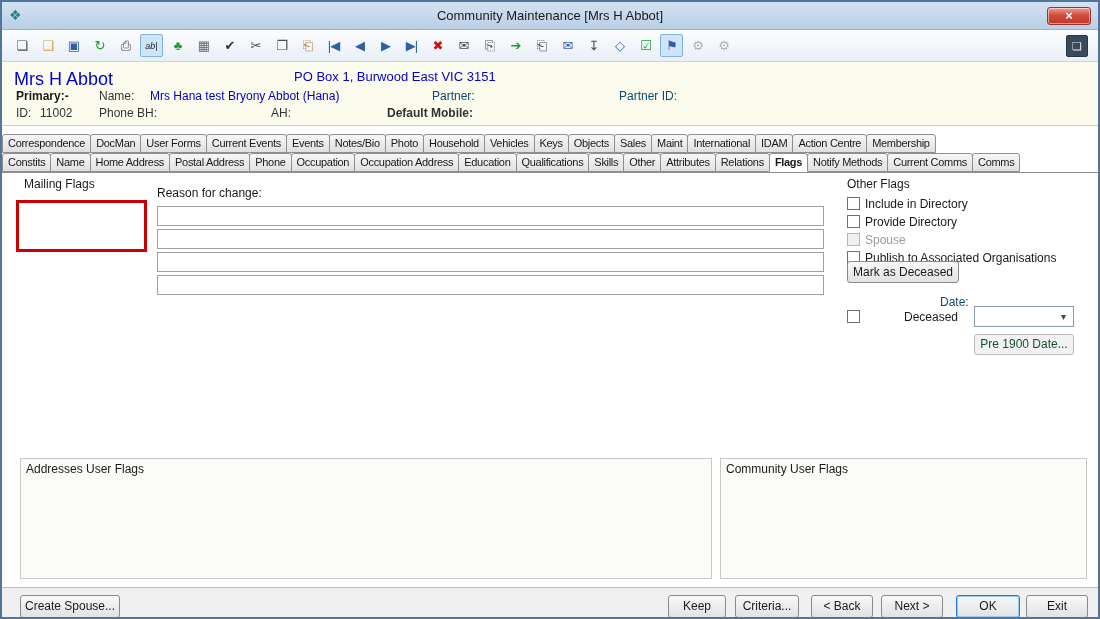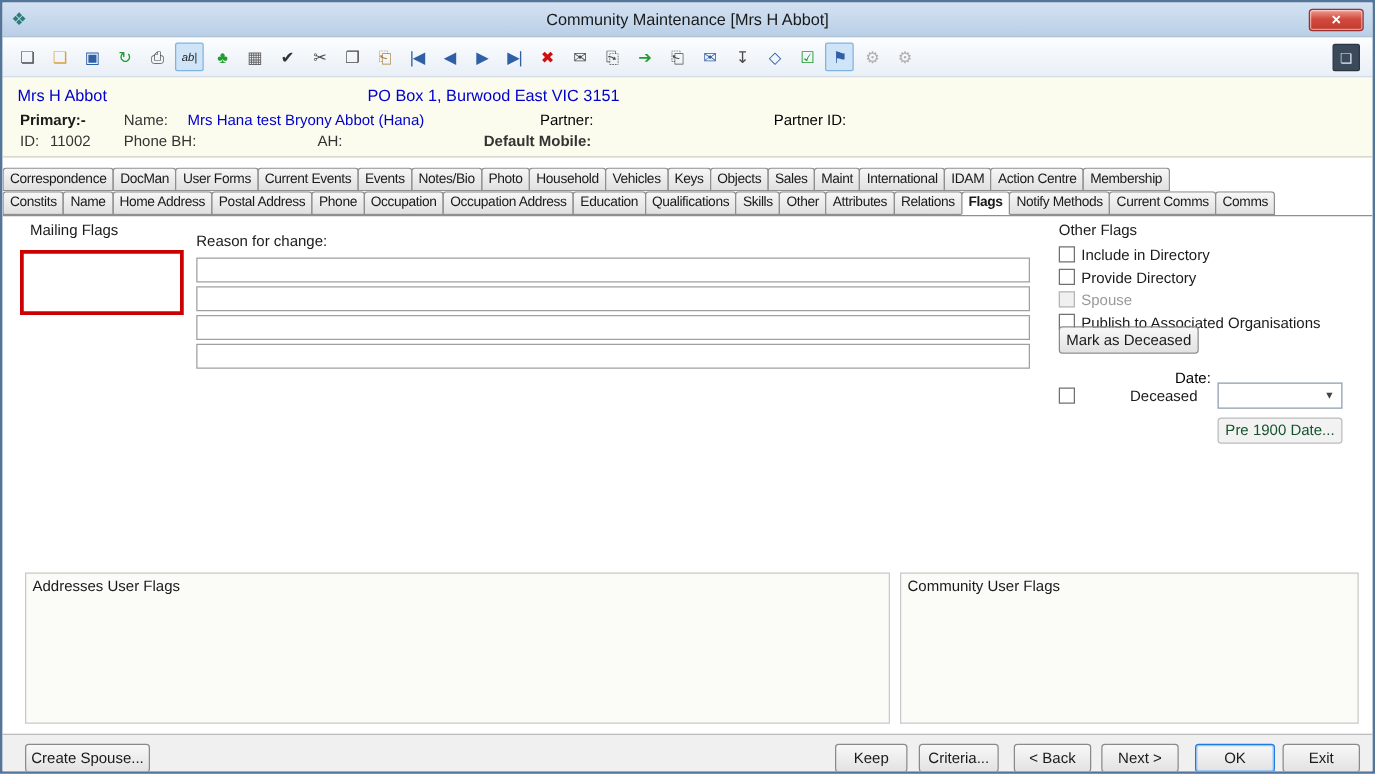--- a/index.html
+++ b/index.html
@@ -70,21 +70,21 @@
   }
   
   .header {
     position: relative;
     height: 64px;
     background: #fcfcee;
     border-bottom: 1px solid #cfcfc2;
   }
   .header span { position: absolute; white-space: nowrap; }
   .blue { color: #0000cc; }
-  .gray { color: #000000; }
+  .gray { color: #0c4a6e; }
   .lbl  { color: #333; }
   
   .tabs { background: #fff; padding-top: 8px; }
   .tabrow { display: flex; white-space: nowrap; overflow: hidden; height: 19px; }
   .tab {
     font-size: 11px; letter-spacing: -0.3px;
     padding: 2px 5px 0 5px;
     border: 1px solid #8f8f8f; border-radius: 3px 3px 0 0;
     background: linear-gradient(#f7f7f7, #e0e0e0);
     margin-right: -1px; cursor: default;
@@ -204,33 +204,33 @@
         <span class="tool pressed" style="color: rgb(47, 95, 165);">⚑</span>
         <span class="tool" style="color: rgb(176, 176, 176);">⚙</span>
         <span class="tool" style="color: rgb(176, 176, 176);">⚙</span>
       </span>
     <span class="panel-chip">
       <span>❏</span>
     </span>
   </div>
 
   <div class="header">
-    <span class="blue" style="left:12px;top:7px;font-size:13px;">Mrs H Abbot</span>
+    <span class="blue" style="left:12px;top:7px;font-size:18px;">Mrs H Abbot</span>
     <span class="blue" style="left:292px;top:7px;font-size:13px;">PO Box 1, Burwood East VIC 3151</span>
 
     <span style="left:14px;top:27px;font-weight:bold;">Primary:-</span>
     <span class="lbl" style="left:97px;top:27px;">Name:</span>
     <span class="blue" style="left:148px;top:27px;">Mrs Hana test Bryony Abbot (Hana)</span>
     <span class="gray" style="left:430px;top:27px;">Partner:</span>
     <span class="gray" style="left:617px;top:27px;">Partner ID:</span>
 
     <span class="lbl" style="left:14px;top:44px;">ID:</span>
     <span class="lbl" style="left:38px;top:44px;">11002</span>
     <span class="lbl" style="left:97px;top:44px;">Phone BH:</span>
-    <span class="lbl" style="left:252px;top:44px;text-align:center;">AH:</span>
+    <span class="lbl" style="left:269px;top:44px;text-align:center;">AH:</span>
     <span class="lbl" style="left:385px;top:44px;font-weight:bold;">Default Mobile:</span>
   </div>
 
   <div class="tabs">
     <div class="tabrow">
         <span class="tab">Correspondence</span>
         <span class="tab">DocMan</span>
         <span class="tab">User Forms</span>
         <span class="tab">Current Events</span>
         <span class="tab">Events</span>

